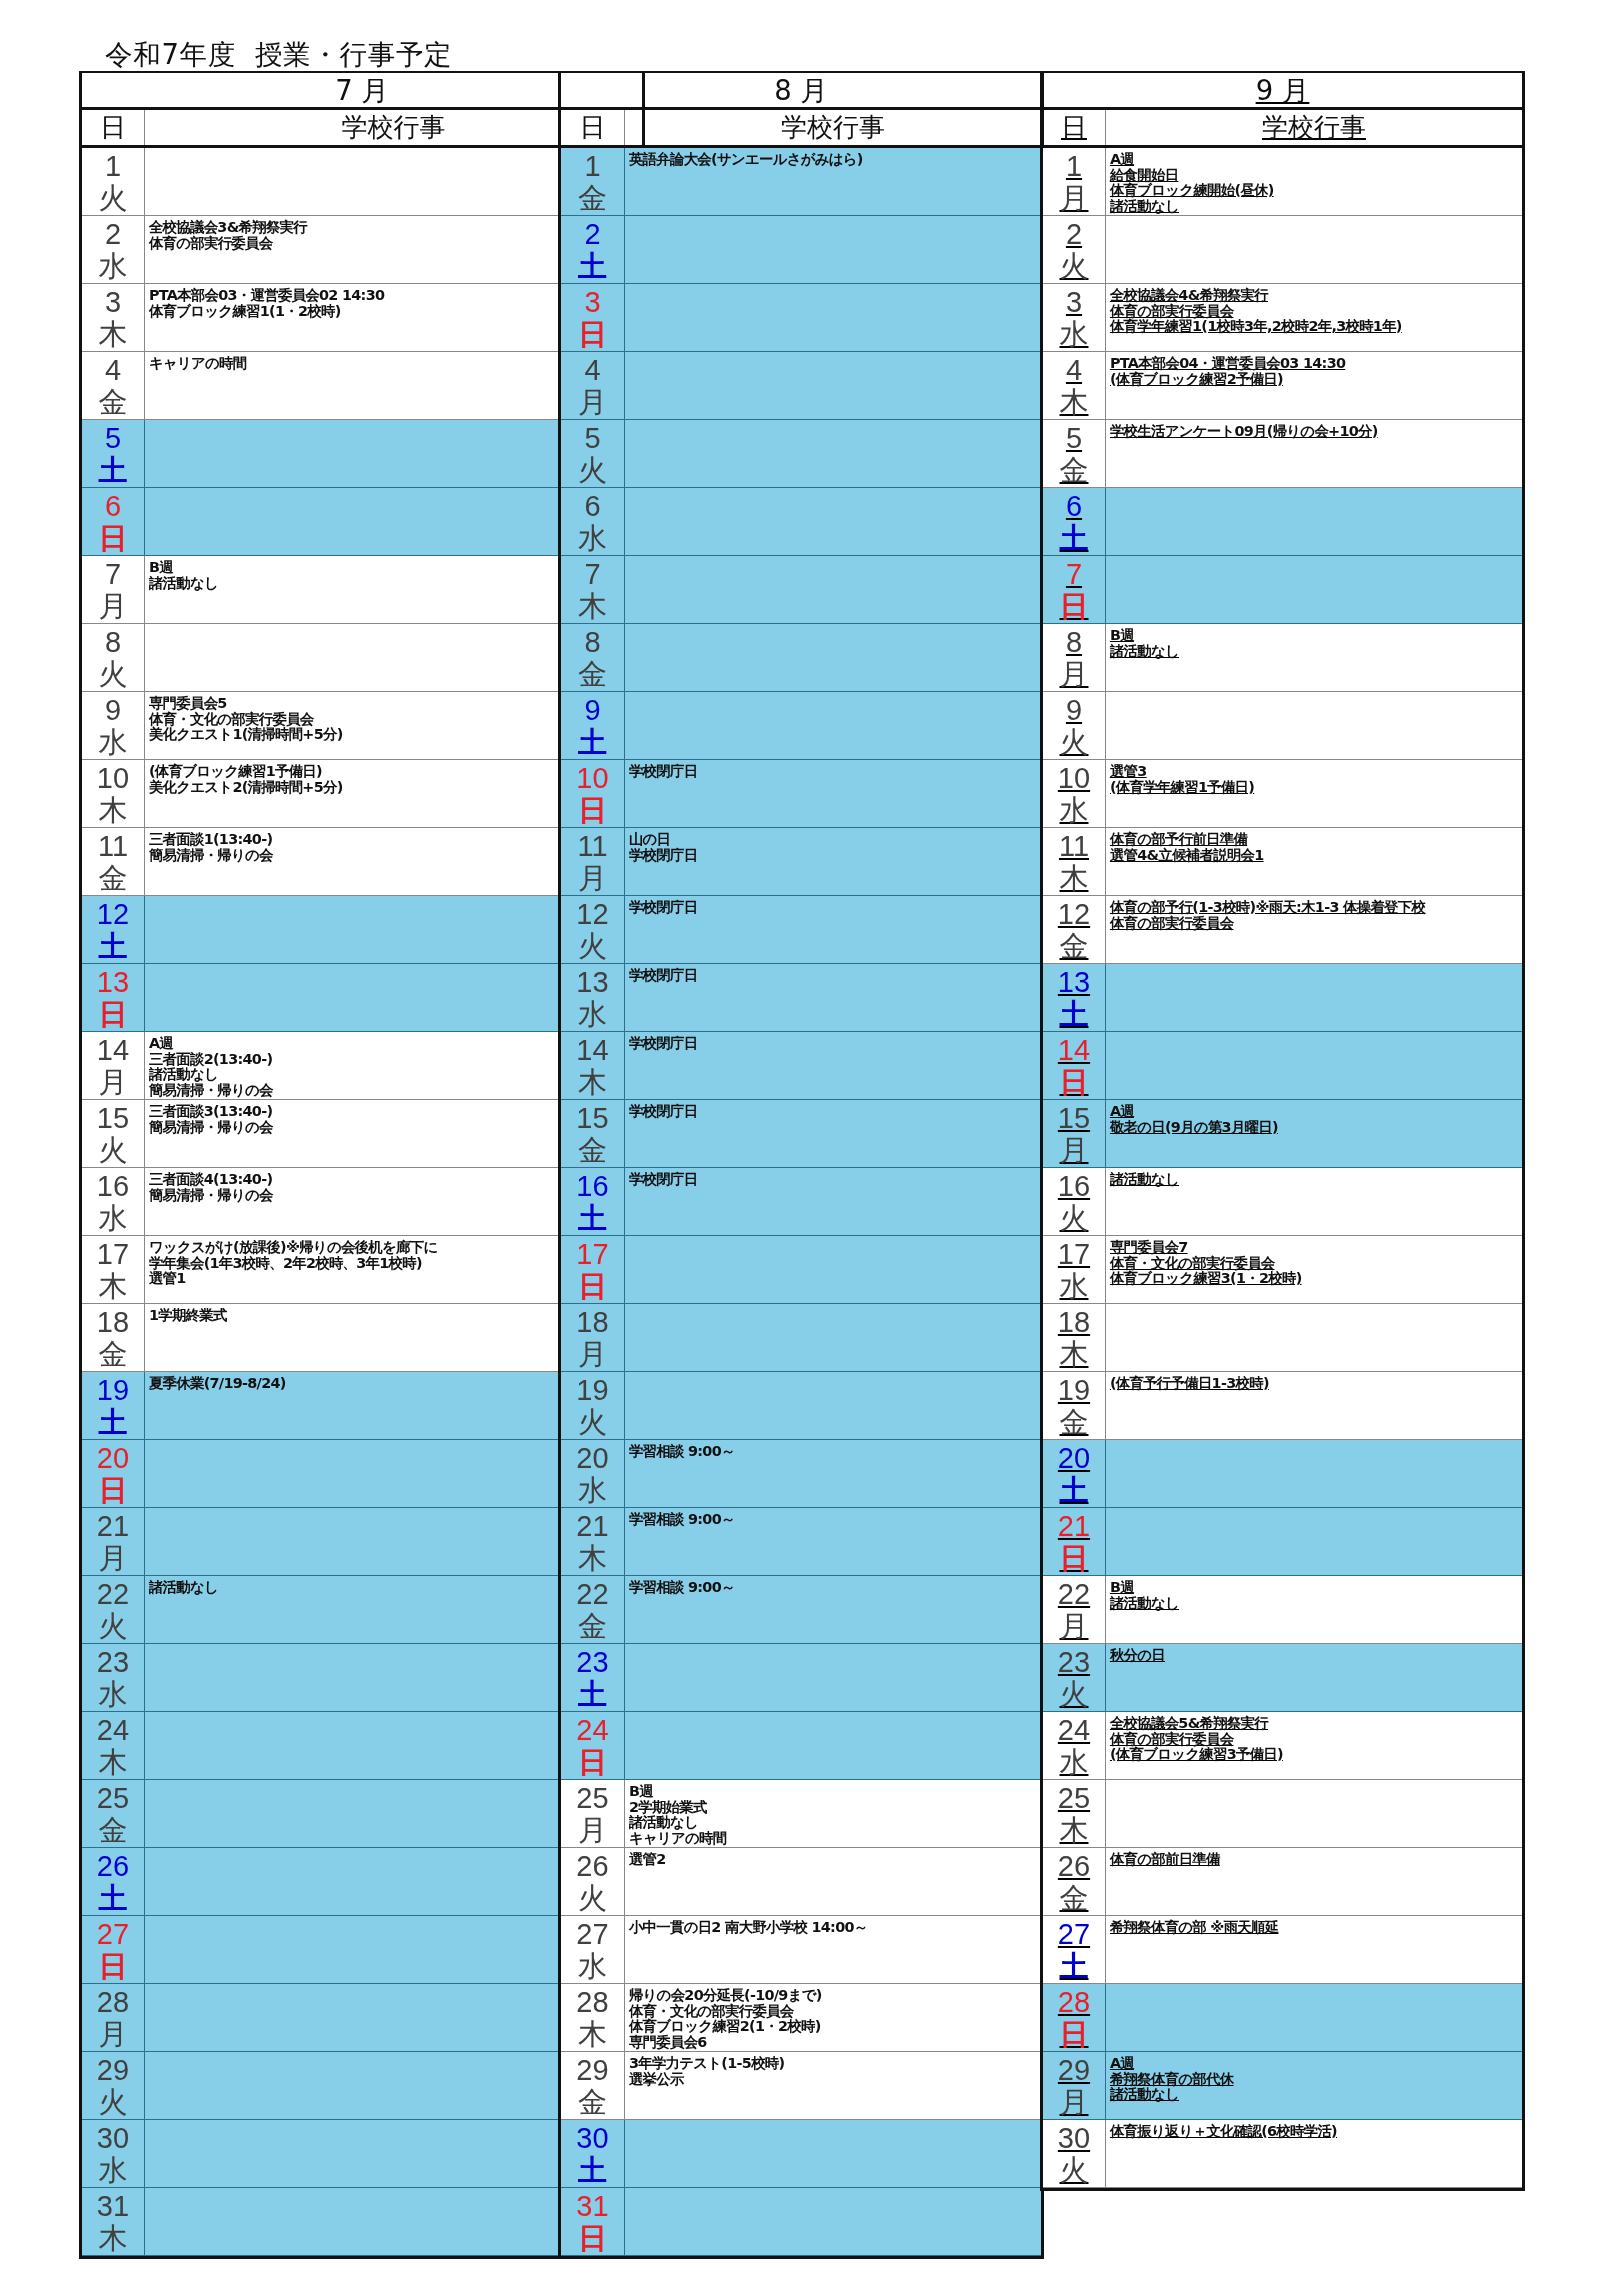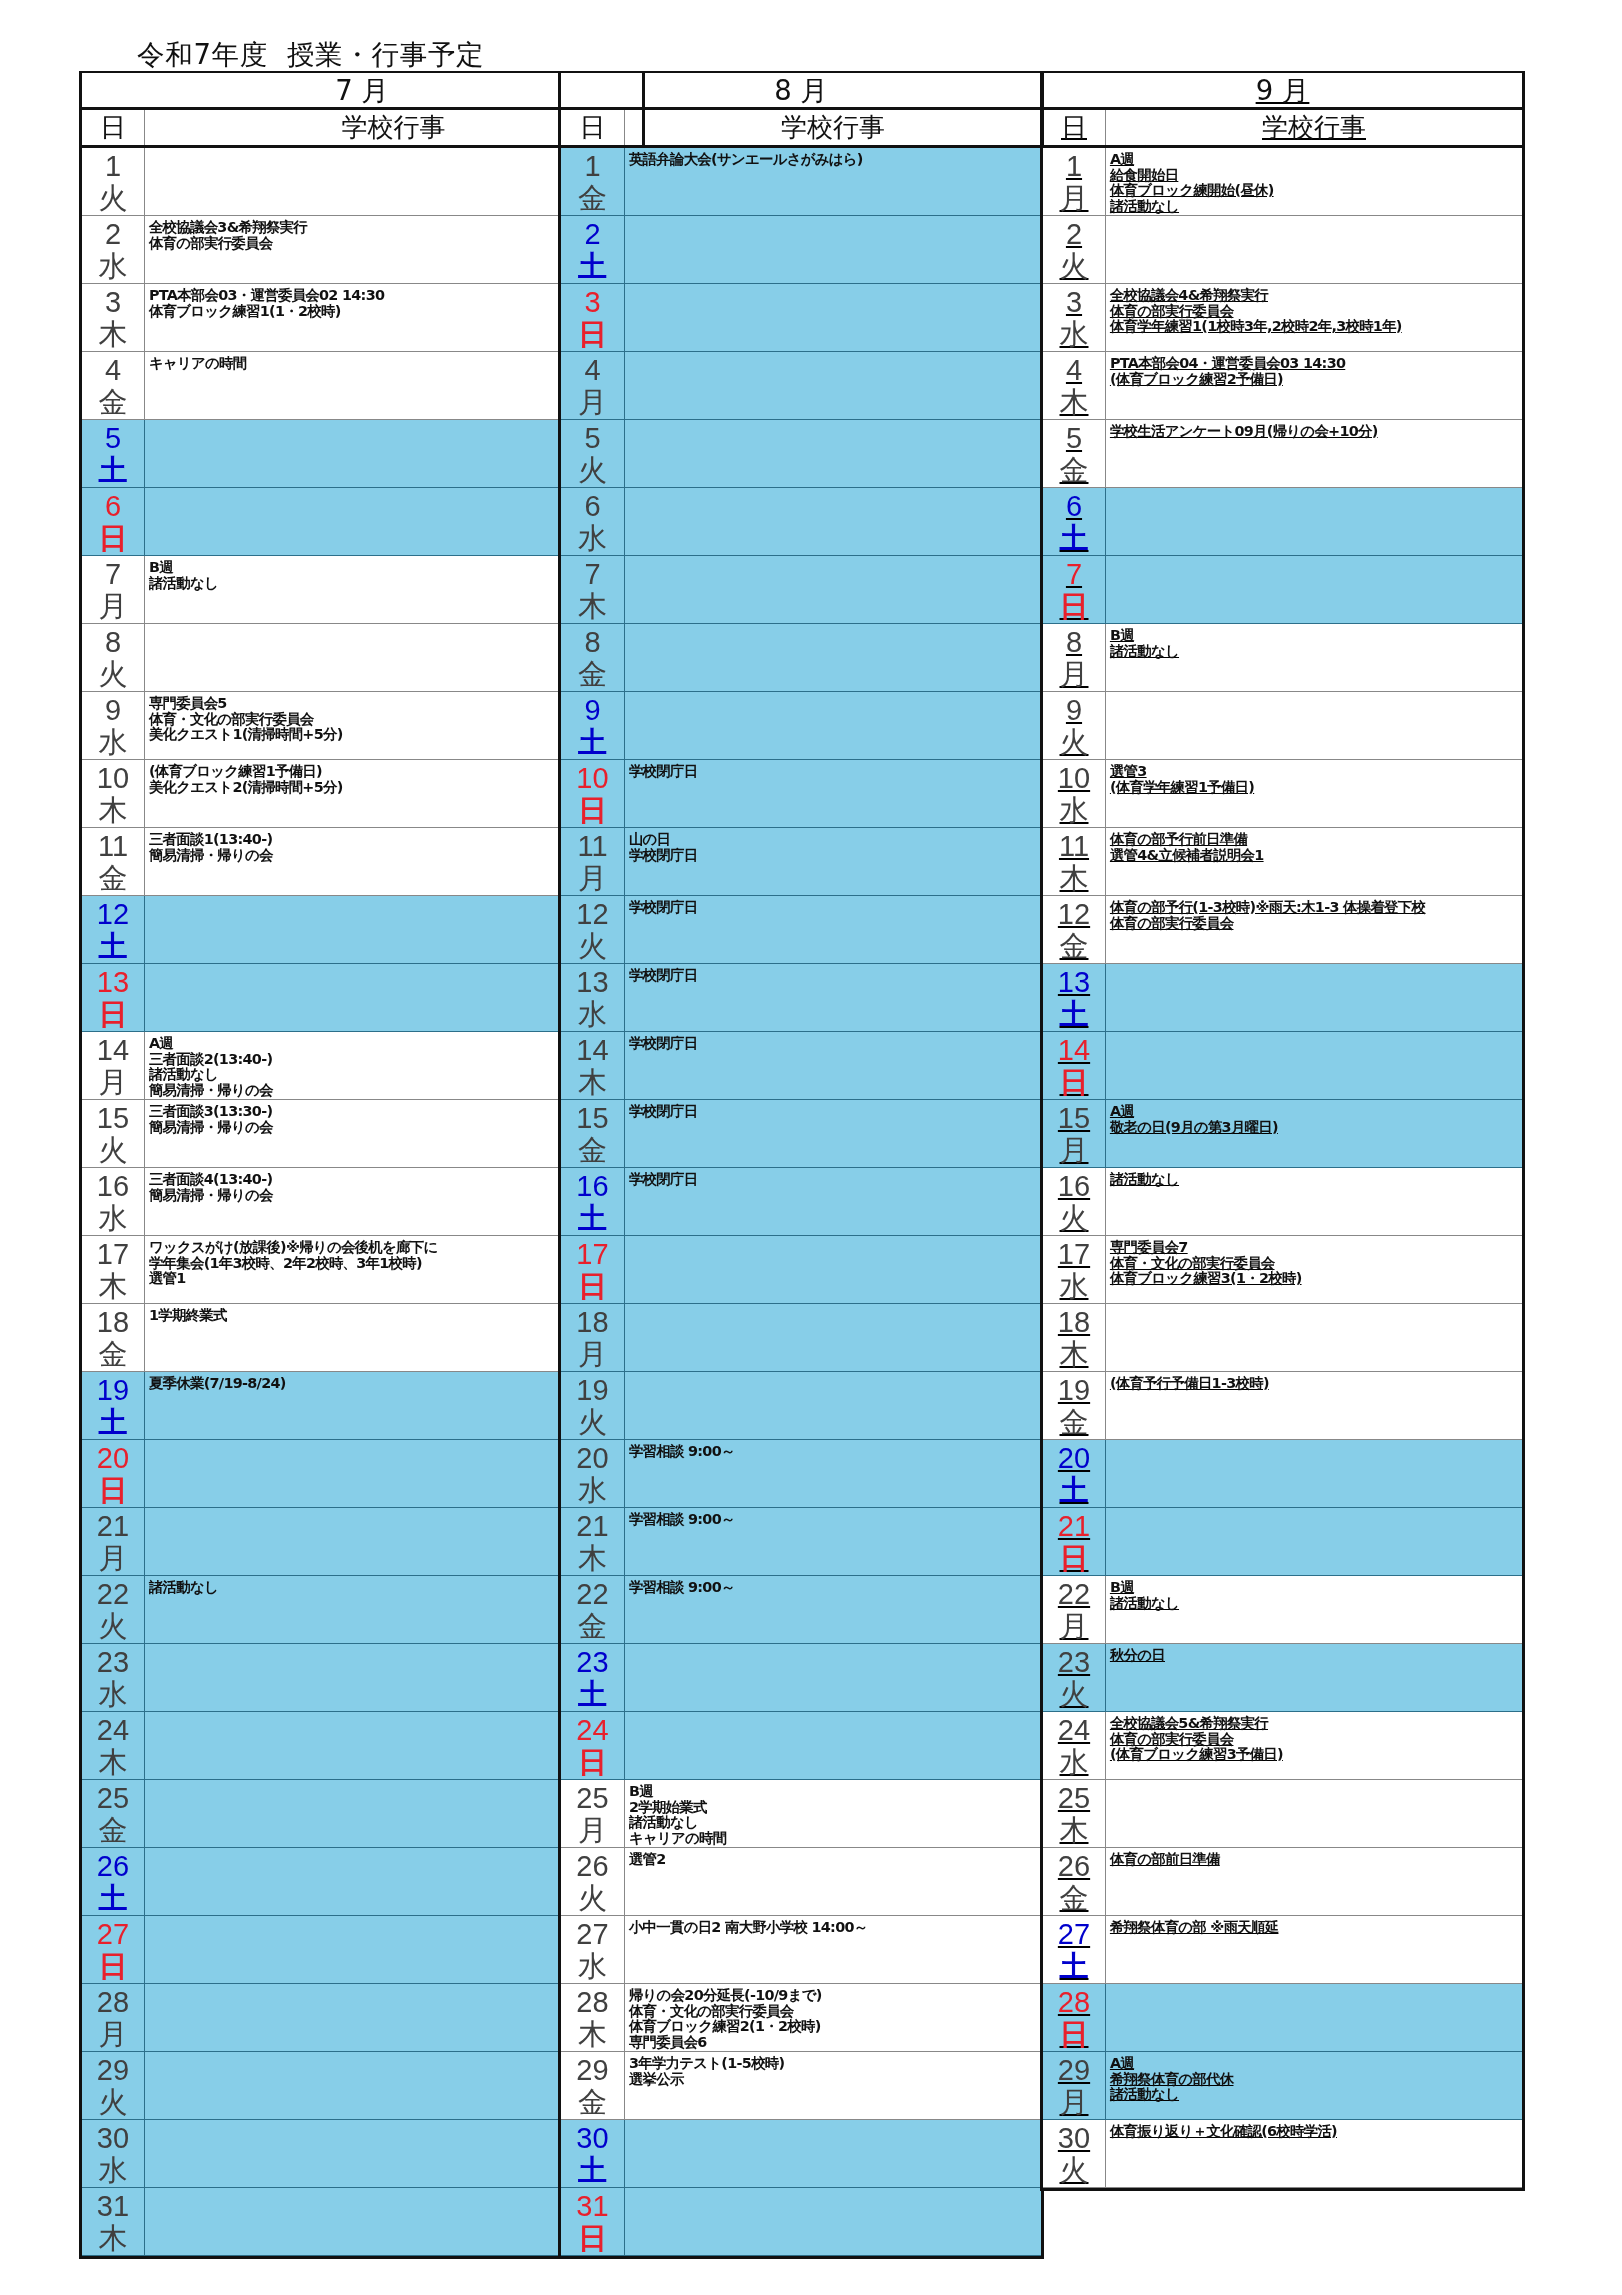--- a/index.html
+++ b/index.html
@@ -1,17 +1,17 @@
 <!DOCTYPE html>
 <html style="font-size:10.5px"><head>
 <meta charset="utf-8">
 <style>
   html, body { margin:0; padding:0; background:#ffffff; }
   body { width:1622px; height:2295px; position:relative; font-family:"DejaVu Sans", sans-serif; overflow:hidden; }
-  .doc-title { position:absolute; left:105px; top:37px; font-size:27.5px; color:#111; letter-spacing:0.7px; white-space:pre;margin-left:32px; }
+  .doc-title { position:absolute; left:105px; top:37px; font-size:27.5px; color:#111; letter-spacing:0.7px; white-space:pre; }
   .month { position:absolute; top:71px; border-left:3.3px solid #111; border-right:3.3px solid #111; box-sizing:border-box; }
   .month-head { height:39px; border-top:2.6px solid #111; border-bottom:3.3px solid #111; box-sizing:border-box; text-align:center; font-size:27.5px; line-height:35px; color:#111; }
   .col-head { display:flex; height:38px; border-bottom:3.9px solid #111; box-sizing:border-box; }
   .col-head .ch-day { border-right:1.3px solid #888; text-align:center; font-size:26px; line-height:34px; color:#111; box-sizing:border-box; }
   .col-head .ch-ev { flex:1; text-align:center; font-size:26px; line-height:34px; color:#111; }
   .row { display:flex; height:68px; border-bottom:1.3px solid #888; box-sizing:border-box; background:#ffffff; }
   .row.hol { background:#87CEE8; border-bottom-color:#2c6f8a; }
   .day { border-right:1.3px solid #888; box-sizing:border-box; display:flex; flex-direction:column; align-items:center; justify-content:flex-start; padding-top:2.6px; color:#404040; font-family:"Liberation Sans", sans-serif; }
   .row.hol .day { border-right-color:#2c6f8a; }
   .day .dn { font-size:29px; line-height:31px; font-weight:normal; }
@@ -156,21 +156,21 @@
         <div>諸活動なし</div>
         <div>簡易清掃・帰りの会</div>
       </div>
     </div>
     <div class="row">
       <div class="day " style="width:63px">
         <span class="dn">15</span>
         <span class="dw">火</span>
       </div>
       <div class="ev">
-        <div>三者面談3(13:30-)</div>
+        <div>三者面談3(13:40-)</div>
         <div>簡易清掃・帰りの会</div>
       </div>
     </div>
     <div class="row">
       <div class="day " style="width:63px">
         <span class="dn">16</span>
         <span class="dw">水</span>
       </div>
       <div class="ev">
         <div>三者面談4(13:40-)</div>

